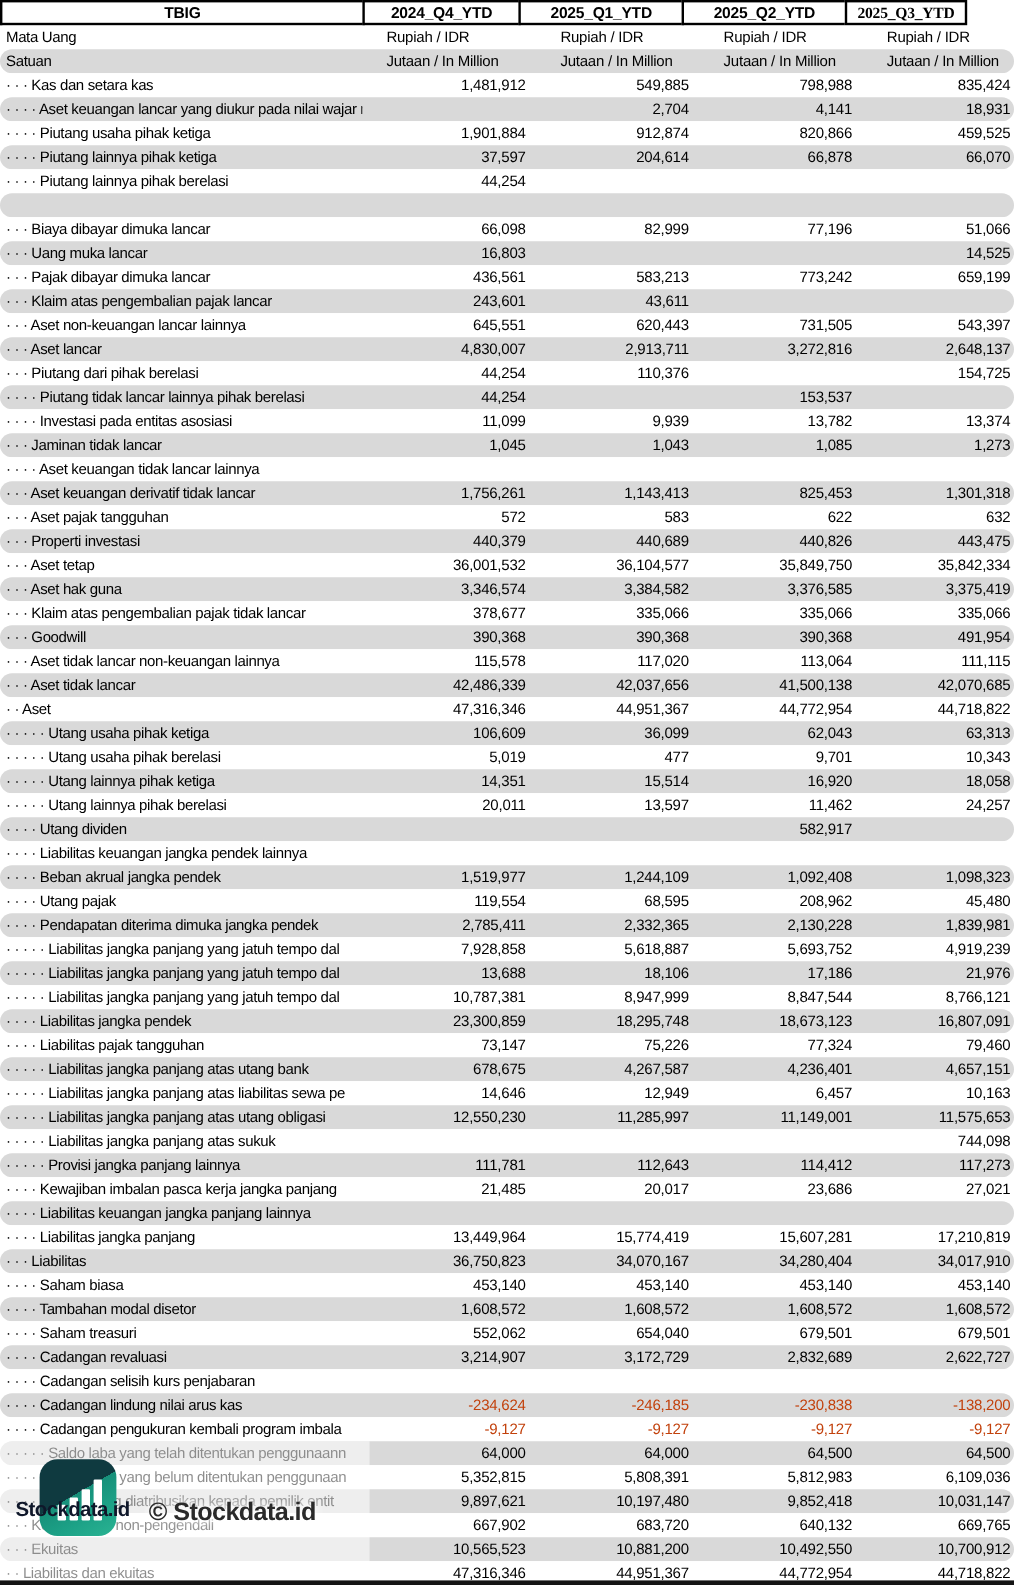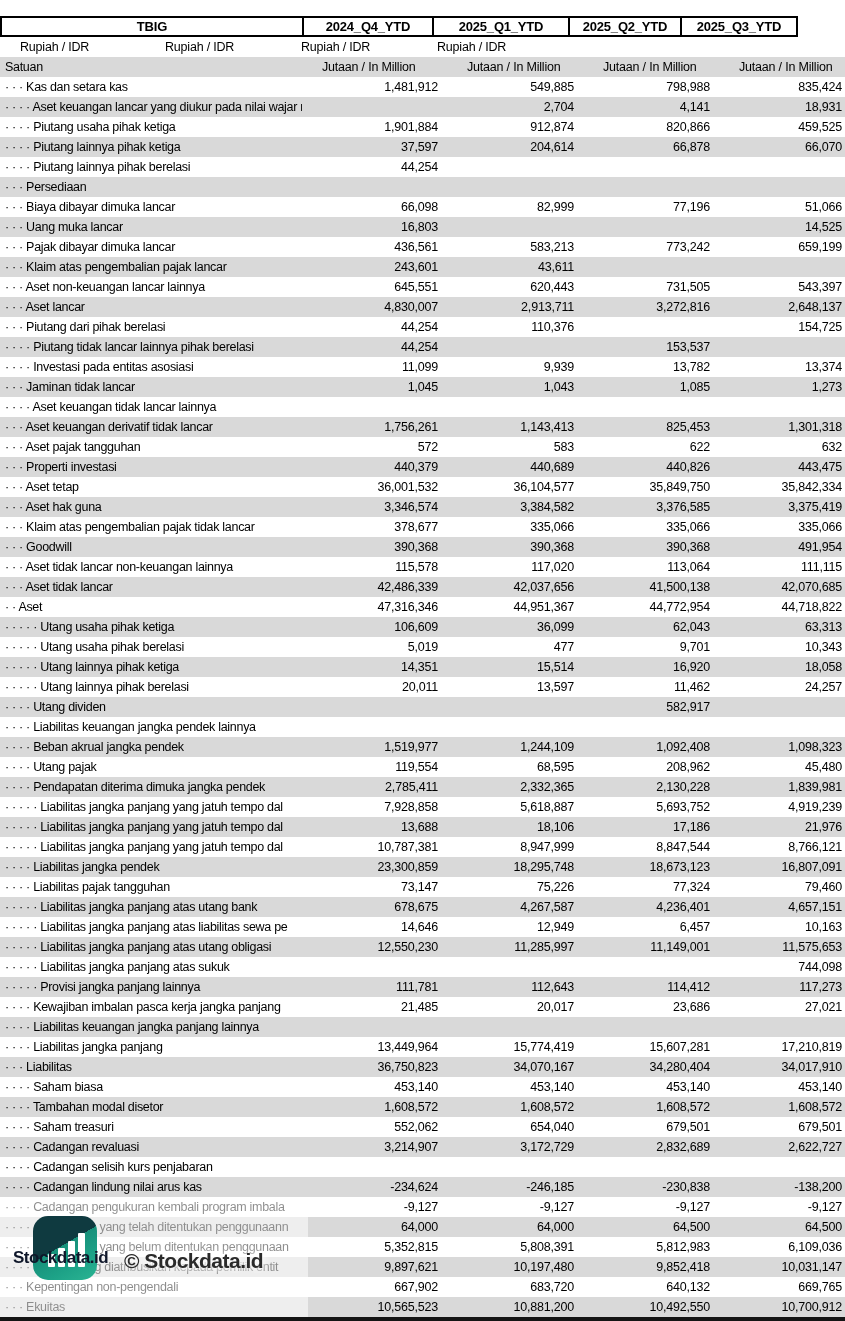--- a/index.html
+++ b/index.html
@@ -2,37 +2,37 @@
 <html><head>
 <meta charset="utf-8">
 <style>
   html,body{margin:0;padding:0;}
   body{
     width:845px;height:1321px;position:relative;overflow:hidden;background:#fff;
     font-family:"Liberation Sans",sans-serif;color:#000;
   }
   .table{position:absolute;left:0;top:0;width:845px;}
   
-  .hdr{display:flex;height:21px;box-sizing:border-box;background:#fff;margin-top:16px;}
+  .hdr{display:flex;height:21px;box-sizing:border-box;background:#fff;}
   .hcell{
     box-sizing:border-box;border:2px solid #000;border-right:none;
     font-weight:bold;font-size:13px;letter-spacing:-0.2px;
     display:flex;align-items:center;justify-content:center;
     white-space:nowrap;overflow:hidden;font-stretch:condensed;
   }
   .hcell:last-child{border-right:2px solid #000;}
   .w-lbl{width:302px;}
   .w-c1{width:130px;}
   .w-c2{width:136px;text-align:right;}
-  .w-c3{width:112px;}
-  .w-c4{width:118px;}
+  .w-c3{width:136px;}
+  .w-c4{width:102px;font-family:Liberation Serif, serif;}
   
   .row{display:flex;height:20px;line-height:20px;font-size:12.5px;background:#fff;}
-  .row.alt{background:#d9d9d9;}
-  .row.red .cell{color:#000000;}
+  .row.alt{background:#d9d9d9;border-radius:10px;}
+  .row.red .cell{color:#c2410c;}
   .lbl{
     width:302px;box-sizing:border-box;padding-left:5px;
     white-space:nowrap;overflow:hidden;letter-spacing:-0.3px;font-stretch:condensed;
   }
   .cell{
     box-sizing:border-box;text-align:right;white-space:nowrap;overflow:hidden;
     letter-spacing:-0.2px;font-stretch:condensed;
   }
   .cell.c1{width:145px;padding-right:9px;}
   .cell.c2{width:136px;padding-right:9px;}
@@ -69,20 +69,21 @@
 <div class="table">
   <div class="hdr">
     <div class="hcell w-lbl">TBIG</div>
     <div class="hcell w-c1">2024_Q4_YTD</div>
     <div class="hcell w-c2">2025_Q1_YTD</div>
     <div class="hcell w-c3">2025_Q2_YTD</div>
     <div class="hcell w-c4">2025_Q3_YTD</div>
   </div>
   <div id="rows">
       <div class="row leftvals">
+        <div class="lbl">Mata Uang</div>
         <div class="cell c1">Rupiah / IDR</div>
         <div class="cell c2">Rupiah / IDR</div>
         <div class="cell c3">Rupiah / IDR</div>
         <div class="cell c4">Rupiah / IDR</div>
       </div>
       <div class="row alt leftvals">
         <div class="lbl">Satuan</div>
         <div class="cell c1">Jutaan / In Million</div>
         <div class="cell c2">Jutaan / In Million</div>
         <div class="cell c3">Jutaan / In Million</div>
@@ -117,21 +118,20 @@
         <div class="cell c4">66,070</div>
       </div>
       <div class="row">
         <div class="lbl">· · · · Piutang lainnya pihak berelasi</div>
         <div class="cell c1">44,254</div>
         <div class="cell c2"></div>
         <div class="cell c3"></div>
         <div class="cell c4"></div>
       </div>
       <div class="row alt">
-        <div class="lbl">· · · Persediaan</div>
         <div class="cell c1"></div>
         <div class="cell c2"></div>
         <div class="cell c3"></div>
         <div class="cell c4"></div>
       </div>
       <div class="row">
         <div class="lbl">· · · Biaya dibayar dimuka lancar</div>
         <div class="cell c1">66,098</div>
         <div class="cell c2">82,999</div>
         <div class="cell c3">77,196</div>

